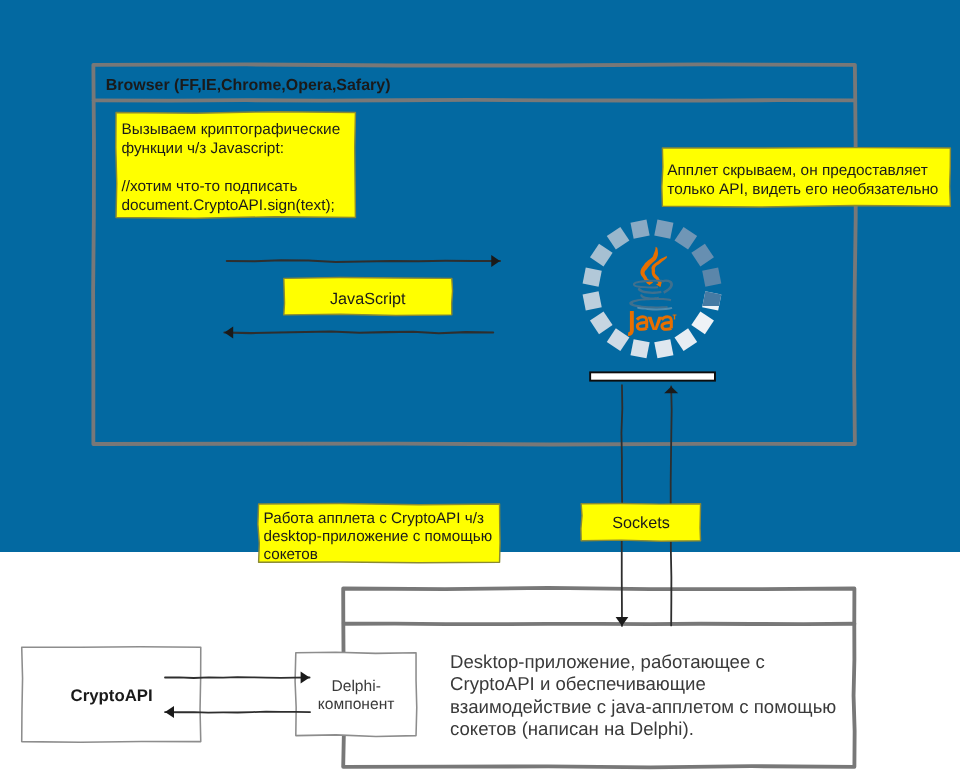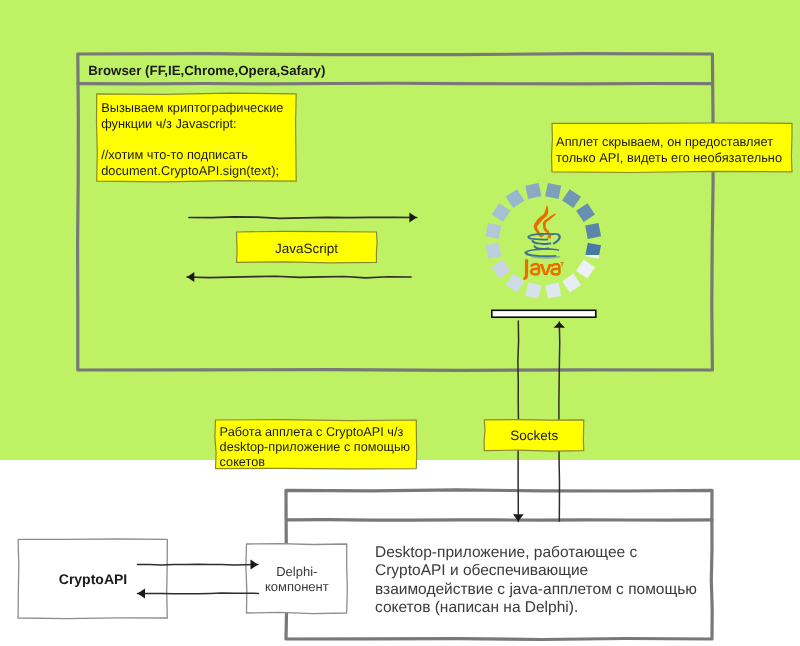--- a/index.html
+++ b/index.html
@@ -1,19 +1,19 @@
 <!DOCTYPE html>
 <html><head>
 <meta charset="utf-8">
 <title>Browser / Java applet / Desktop application diagram</title>
 <style>
   html,body{margin:0;padding:0;background:#ffffff;}
   body{width:800px;height:646px;overflow:hidden;
        font-family:"Liberation Sans",sans-serif;}
-  #stage{position:relative;width:800px;height:460px;background:#bef264;}
+  #stage{position:relative;width:800px;height:460px;background:#0369a1;}
   svg{display:block;}
   text{fill:#1a1a1a;font-family:"Liberation Sans",sans-serif;
        text-rendering:geometricPrecision;}
 
   
   .panel{fill:none;stroke:#787878;stroke-width:3.2;
          stroke-linecap:round;stroke-linejoin:round;}
   
   .thinbox{fill:#ffffff;stroke:#8d8d8d;stroke-width:1.3;stroke-linejoin:round;}
   

